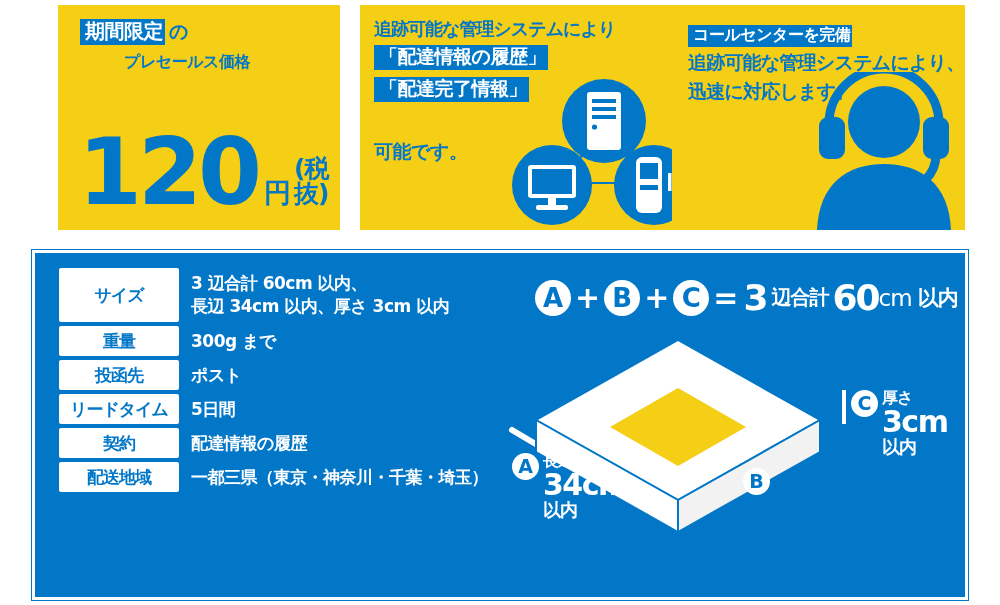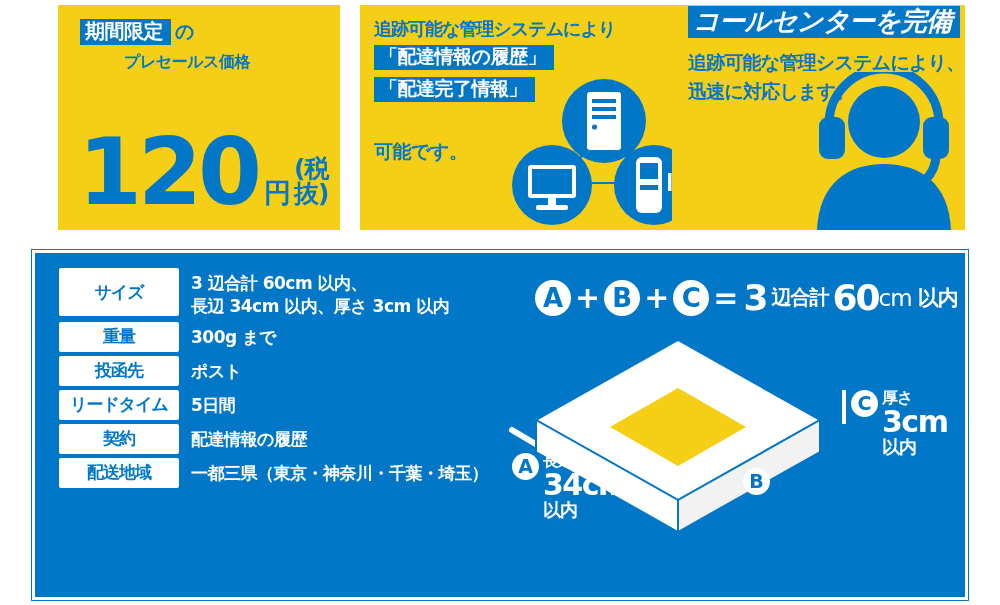--- a/index.html
+++ b/index.html
@@ -33,21 +33,21 @@
 
   .card-inner { position: relative; width: 100%; height: 100%; }
 
   
   .chip {
     display: inline-block;
     background: #0277C8;
     color: #ffffff;
     font-weight: bold;
     letter-spacing: -0.5px;
-    padding: 2px 8px 3px 5px;
+    padding: 2px 2px 3px 5px;
     line-height: 1.05;
   }
 
   .blue-text { color: #0277C8; font-weight: bold; letter-spacing: -0.5px; }
 
   
   #price-head {
     position: absolute; left: 22px; top: 14px;
     display: flex; align-items: center; gap: 4px;
   }
@@ -80,21 +80,21 @@
     font-size: 18px; letter-spacing: -1px;
   }
   #track-chip1 { position: absolute; left: 14px; top: 40px; font-size: 19px; }
   #track-chip2 { position: absolute; left: 14px; top: 72px; font-size: 19px; }
   #track-line2 { position: absolute; left: 14px; top: 105px; font-size: 19px; }
   #track-line3 { position: absolute; left: 14px; top: 134px; font-size: 19px; }
 
   #track-diagram { position: absolute; right: 4px; bottom: 2px; width: 190px; height: 155px; }
 
   
-  #sup-chip { position: absolute; left: 16px; top: 1px; font-size: 26px; font-style: italic; }
+  #sup-chip { position: absolute; left: 16px; top: 20px; font-size: 16px; }
   #sup-line1 { position: absolute; left: 16px; top: 45px; font-size: 19px; letter-spacing: -0.8px; }
   #sup-line2 { position: absolute; left: 16px; top: 74px; font-size: 19px; letter-spacing: -0.8px; }
   #sup-icon { position: absolute; right: 0px; bottom: 0px; width: 162px; height: 158px; }
 
   
   #blue-panel {
     position: absolute;
     left: 32px; top: 250px;
     width: 936px; height: 350px;
     background: #0277C8;
@@ -109,21 +109,21 @@
     width: 120px; flex: 0 0 120px;
     background: #ffffff;
     color: #0277C8;
     font-weight: bold;
     font-size: 17px;
     letter-spacing: -1px;
     text-align: center;
     border-radius: 2px;
     display: flex; align-items: center; justify-content: center;
   }
-  .spec-row.tall  .spec-label { height: 48px; }
+  .spec-row.tall  .spec-label { height: 54px; }
   .spec-row.short .spec-label { height: 30px; }
   .spec-value {
     color: #ffffff;
     font-weight: bold;
     font-size: 17px;
     letter-spacing: -0.5px;
     padding-left: 12px;
     line-height: 1.35;
   }
   .spec-row.tall  .spec-value { padding-top: 4px; }

